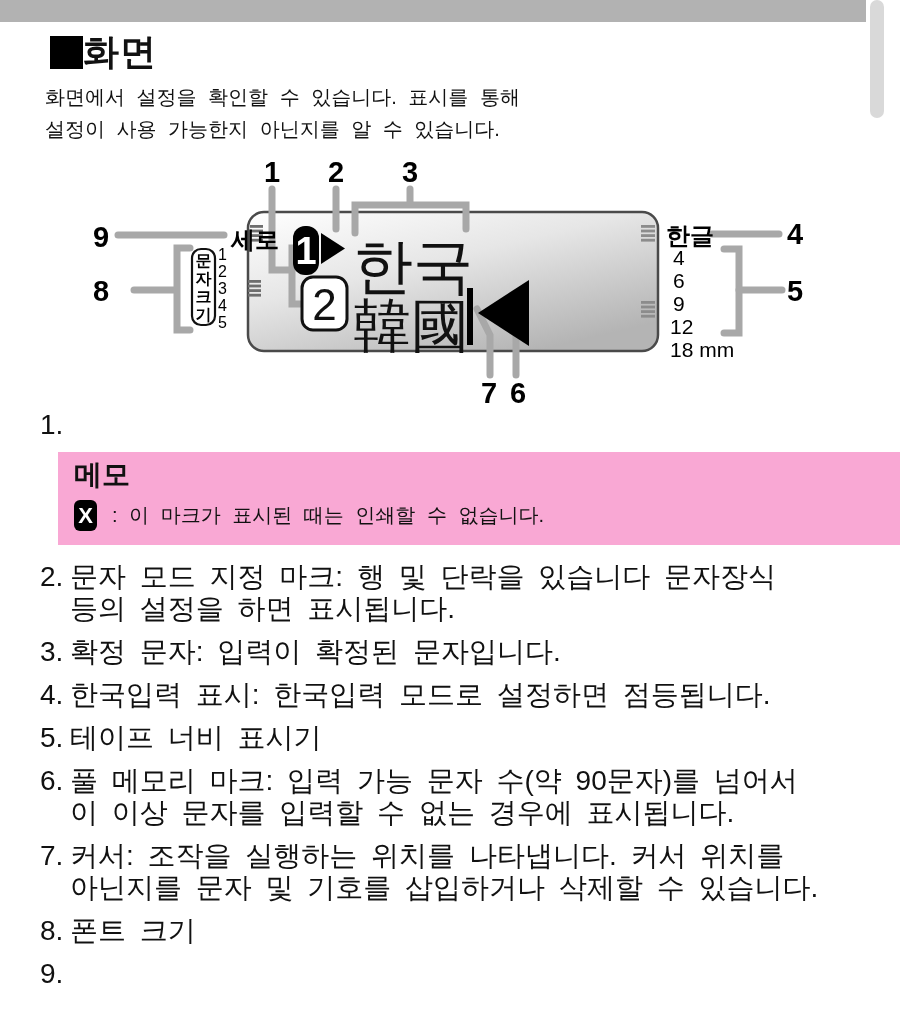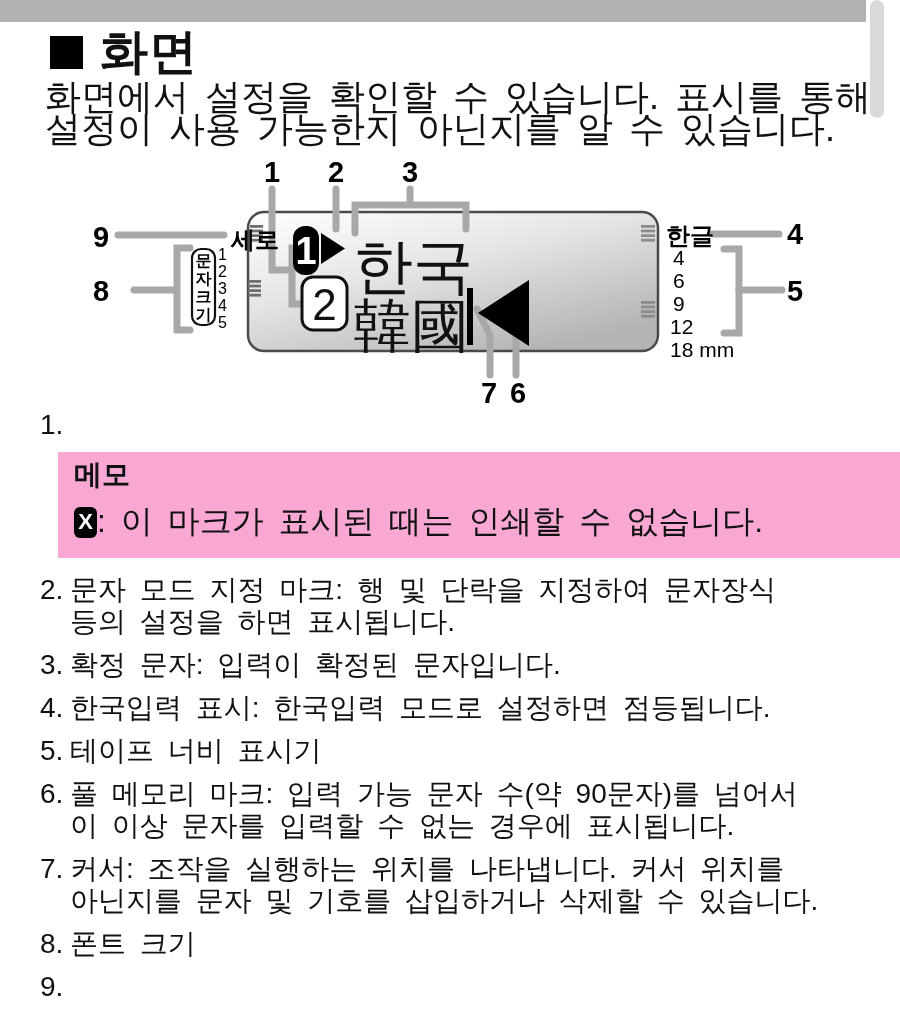--- a/index.html
+++ b/index.html
@@ -3,36 +3,36 @@
 <meta charset="utf-8">
 <style>
   * { margin:0; padding:0; box-sizing:border-box; }
   html,body { width:900px; height:1030px; background:#fff; overflow:hidden;
               font-family:"Liberation Sans", sans-serif; color:#111; }
   .topbar { width:866px; height:22px; background:#b2b2b2; }
   .scrollbar-thumb { position:absolute; top:0; right:16px; width:14px; height:118px;
                      background:#d9d9d9; border-radius:7px; }
   .heading { display:flex; align-items:center; margin:11px 0 0 50px; height:38px; }
   .heading .sq { width:33px; height:33px; background:#000; }
-  .heading .t { font-size:48px; font-weight:bold; margin-left:17px; letter-spacing:1px; }
-  .intro { margin:10px 0 0 45px; font-size:36px; line-height:32px; word-spacing:6px; }
+  .heading .t { font-size:36px; font-weight:bold; letter-spacing:1px; }
+  .intro { margin:10px 0 0 45px; font-size:20px; line-height:32px; word-spacing:6px; }
   svg.figure { display:block; margin-top:4px; }
   .list { margin-top:2px; }
   .item { display:flex; padding-left:40px; font-size:28px; line-height:32px;
           word-spacing:6px; margin-bottom:11px; }
   .item .num { flex:none; width:30px; }
   .item .line:empty { display:none; }
   .notebox { width:860px; margin:3px 0 16px 58px; background:#f9a8d4;
              padding:6px 0 14px 16px; }
   .notebox .ntitle { font-size:28px; font-weight:bold; line-height:34px; }
   .notebox .nrow { display:flex; align-items:center; margin-top:8px; }
   .xicon { flex:none; width:23px; height:31px; background:#000; border-radius:6px;
            color:#fff; font-weight:bold; font-size:22px; display:flex;
            align-items:center; justify-content:center; }
-  .notebox .ntext { font-size:32px; word-spacing:6px; margin-left:0; }
+  .notebox .ntext { font-size:20px; word-spacing:6px; margin-left:15px; }
   text { font-family:"Liberation Sans", sans-serif; }
   .co { font-size:29px; font-weight:bold; }
   .lbl { font-size:24px; font-weight:bold; }
   .small-n { font-size:16px; }
   .tape-n { font-size:21px; }
   .lcd-big { font-size:60px; }
 </style>
 </head>
 <body>
 
@@ -152,21 +152,21 @@
     <div class="ntitle">메모</div>
     <div class="nrow">
       <div class="xicon">X</div>
       <div class="ntext">: 이 마크가 표시된 때는 인쇄할 수 없습니다.</div>
     </div>
   </div>
 
   <div class="item">
     <span class="num">2.</span>
     <div class="itext">
-      <div class="line">문자 모드 지정 마크: 행 및 단락을 지정하여 문자장식</div>
+      <div class="line">문자 모드 지정 마크: 행 및 단락을 있습니다 문자장식</div>
       <div class="line">등의 설정을 하면 표시됩니다.</div>
     </div>
   </div>
 
   <div class="item">
     <span class="num">3.</span>
     <div class="itext">
       <div class="line">확정 문자: 입력이 확정된 문자입니다.</div>
 
     </div>

